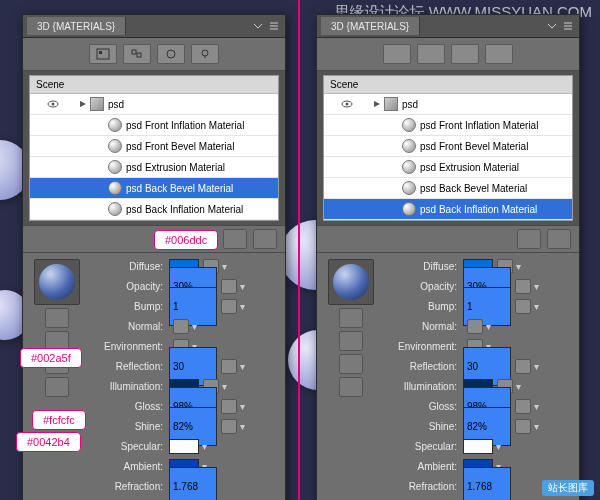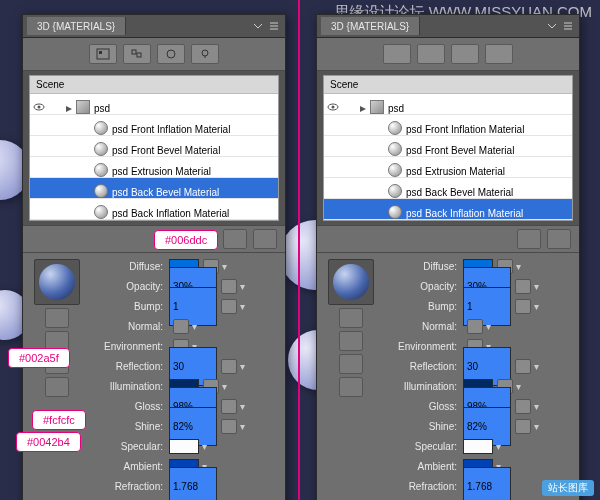--- a/index.html
+++ b/index.html
@@ -12,21 +12,21 @@
 .tabbar{display:flex;align-items:center;height:22px;background:#535353;border-bottom:1px solid #2a2a2a}
 .tab{background:#6f6f6f;color:#e8e8e8;padding:4px 10px 3px;font-size:10px;border-right:1px solid #3a3a3a;margin-left:4px}
 .tabbar .spacer{flex:1}
 .tabicons{display:flex;gap:6px;padding-right:6px}
 .tabicons span{width:10px;height:10px;display:inline-block}
 .toolbar{display:flex;justify-content:center;gap:6px;padding:6px;background:#6f6f6f;border-bottom:1px solid #4a4a4a}
 .tbtn{width:26px;height:18px;background:#8a8a8a;border:1px solid #5a5a5a;border-radius:2px;display:flex;align-items:center;justify-content:center}
 .scene{background:#d8d8d8;border:1px solid #9a9a9a;margin:4px 6px}
 .scene-head{padding:3px 6px;font-size:10px;background:#d8d8d8;border-bottom:1px solid #bcbcbc}
 .tree{background:#fff;max-height:132px;overflow:hidden}
-.row{display:flex;align-items:flex-end;height:20px;border-bottom:1px solid #e4e4e4;padding-left:2px}
+.row{display:flex;align-items:center;height:20px;border-bottom:1px solid #e4e4e4;padding-left:16px}
 .eye{width:16px;height:14px;margin-right:2px;flex-shrink:0}
 .eye svg{width:14px;height:14px}
 .indent1{width:14px;flex-shrink:0}
 .indent2{width:44px;flex-shrink:0}
 .tri{width:10px;height:10px;margin-right:2px}
 .cube{width:12px;height:12px;margin-right:4px;background:linear-gradient(135deg,#d0d0d0,#909090);border:1px solid #777;flex-shrink:0}
 .sphere-ico{width:12px;height:12px;margin-right:4px;border-radius:50%;background:radial-gradient(circle at 30% 30%,#fff,#888);border:1px solid #777;flex-shrink:0}
 .row span.lbl{white-space:nowrap}
 .row.sel{background:#2f6fd8;color:#fff}
 .mid-icons{display:flex;justify-content:flex-end;gap:6px;padding:3px 8px;background:#6f6f6f;border-top:1px solid #4a4a4a;border-bottom:1px solid #4a4a4a}
@@ -370,17 +370,17 @@
         </div>
       <div class="prow">
           <div class="plabel">Refraction:</div>
           <div class="input">1.768</div>
         </div>
     </div>
   </div>
 </div>
 
 <div class="callout" style="left:154px;top:230px">#006ddc</div>
-<div class="callout" style="left:8px;top:348px">#002a5f</div>
+<div class="callout" style="left:20px;top:348px">#002a5f</div>
 <div class="callout" style="left:32px;top:410px">#fcfcfc</div>
 <div class="callout" style="left:16px;top:432px">#0042b4</div>
 
 <div class="bottom-mark">站长图库</div>
 
 </body></html>

